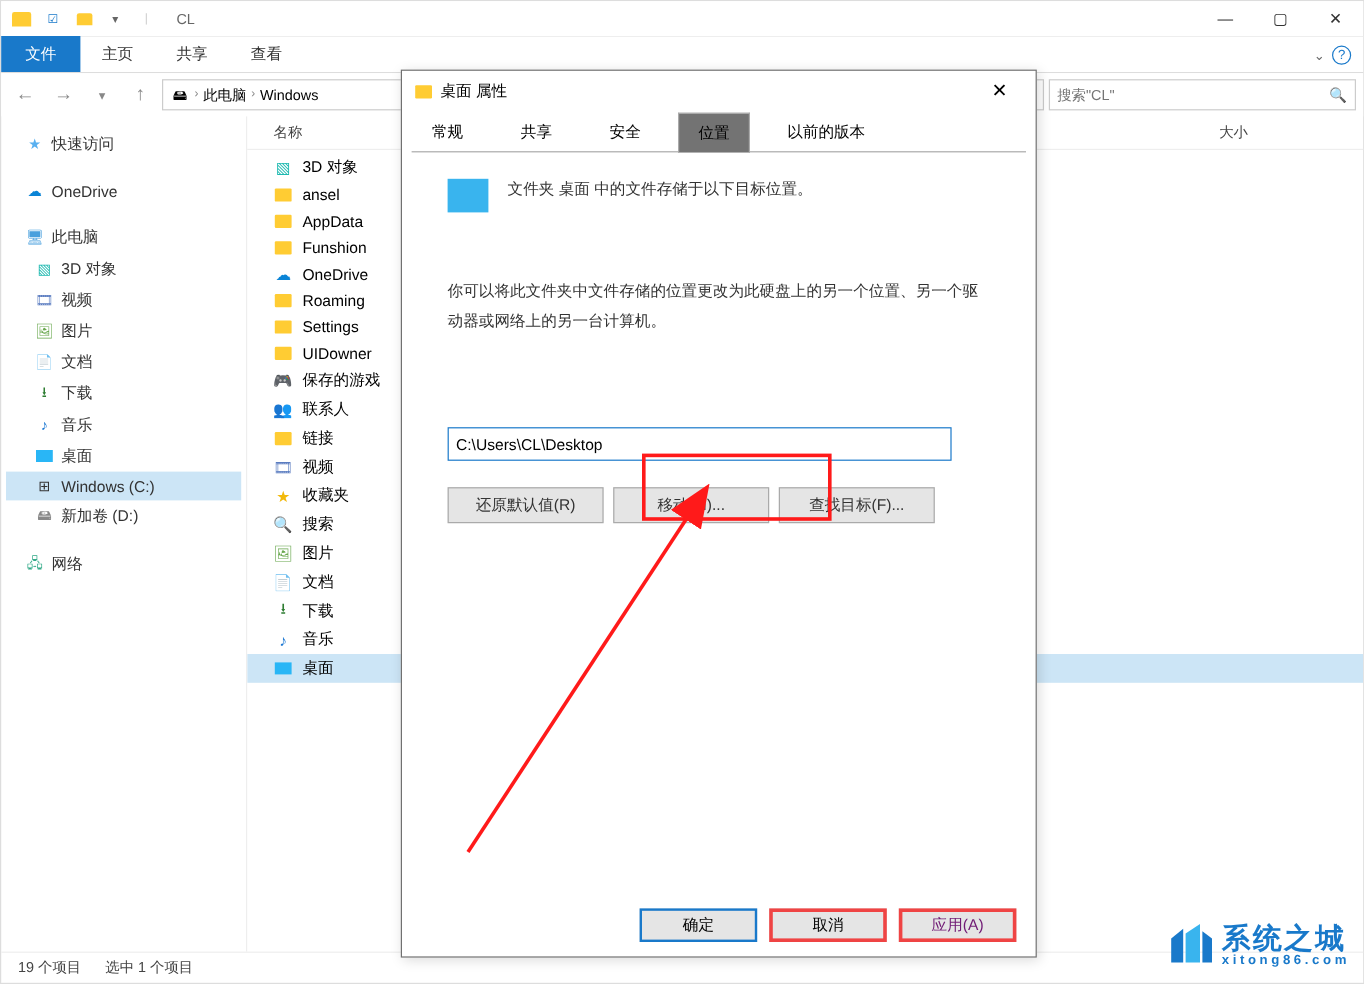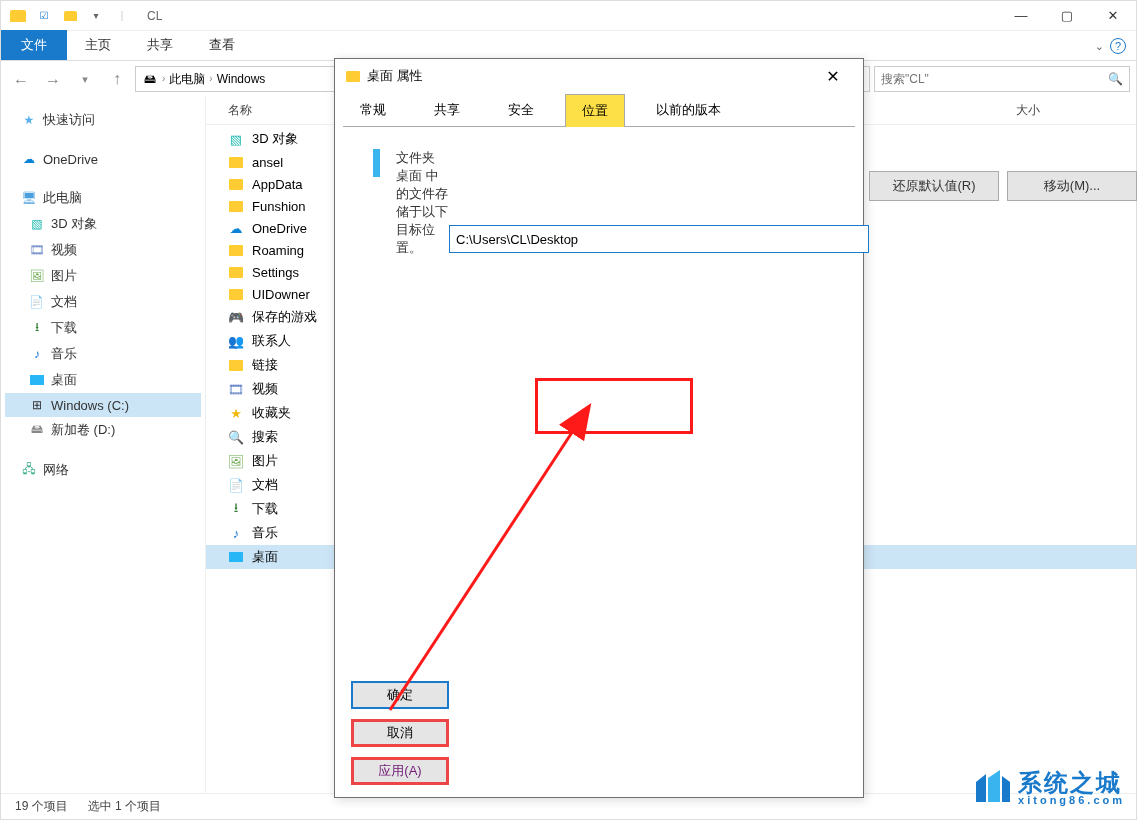--- a/index.html
+++ b/index.html
@@ -62,28 +62,28 @@
 
 .statusbar { position:absolute; bottom:0; left:0; right:0; height: 26px; border-top: 1px solid #eee; display: flex; align-items: center; padding: 0 14px; font-size: 12px; color: #444; gap: 20px; }
 
 
 .dialog { position: absolute; left: 334px; top: 58px; width: 530px; height: 740px; background: #fff; border: 1px solid #707070; box-shadow: 2px 2px 10px rgba(0,0,0,0.15); display:flex; flex-direction:column; }
 .dlg-title { height: 34px; display: flex; align-items: center; padding: 0 10px; font-size: 13px; }
 .dlg-title .spacer { flex:1; }
 .dlg-close { width: 40px; height: 28px; display:flex; align-items:center; justify-content:center; font-size:16px; }
 .dlg-tabs { display:flex; align-items:flex-end; padding: 0 8px; gap: 14px; }
 .dlg-tab { padding: 7px 16px; font-size: 13px; border:1px solid transparent; border-bottom:0; }
-.dlg-tab.active { border-color:#aaa; background:#fde047; position:relative; top:1px; }
-.dlg-body { border-top:1px solid #aaa; margin: 0 8px; flex:1; padding: 22px 30px 10px 30px; font-size: 13px; color:#333; display:flex; flex-direction:row; }
+.dlg-tab.active { border-color:#aaa; background:#737373; position:relative; top:1px; }
+.dlg-body { border-top:1px solid #aaa; margin: 0 8px; flex:1; padding: 22px 30px 10px 30px; font-size: 13px; color:#333; display:flex; flex-direction:column; }
 .heading-row { display:flex; align-items:flex-start; gap:16px; }
 .big-folder { width:34px; height:28px; background:#39b4ee; }
 .path-input { width: 420px; height:28px; border:1px solid #1979CA; padding: 3px 6px; font: inherit; font-size:13px; outline:none; }
 .btn-row { display:flex; gap: 8px; margin-top: 22px; }
 .btn { width: 130px; height: 30px; border:1px solid #aaa; background:#e5e5e5; font-size:13px; display:flex; align-items:center; justify-content:center; }
-.dlg-footer { display:flex; justify-content:flex-end; gap:10px; padding: 12px 16px; border-top: 0; flex-direction: column; }
+.dlg-footer { display:flex; justify-content:flex-end; gap:10px; padding: 12px 16px; border-top: 0; }
 .ftr-btn { width: 98px; height: 28px; border:3px solid #ef4444; background:#e5e5e5; font-size:13px; display:flex; align-items:center; justify-content:center; }
 .ftr-btn.primary { border:2px solid #1979CA; background:#e5e5e5; }
 .ftr-btn.disabled { color:#701a75; }
 
 
 .red-box { position:absolute; border:3px solid #ff1a1a; }
 .arrow-svg { position:absolute; pointer-events:none; }
 
 
 .watermark { position:absolute; right:12px; bottom:12px; font-weight:700; color:#1979CA; display:flex; align-items:center; gap:6px; }
@@ -346,20 +346,21 @@
     <div class="dlg-tab">共享</div>
     <div class="dlg-tab">安全</div>
     <div class="dlg-tab active">位置</div>
     <div class="dlg-tab">以前的版本</div>
   </div>
   <div class="dlg-body">
     <div class="heading-row">
       <div class="big-folder"></div>
       <div>文件夹 桌面 中的文件存储于以下目标位置。</div>
     </div>
+    <div style="margin-top:54px; line-height:1.9">你可以将此文件夹中文件存储的位置更改为此硬盘上的另一个位置、另一个驱动器或网络上的另一台计算机。</div>
     <div style="margin-top:76px">
       <input class="path-input" value="C:\Users\CL\Desktop" style="">
     </div>
     <div class="btn-row">
       <div class="btn">还原默认值(R)</div>
       <div class="btn">移动(M)...</div>
       <div class="btn">查找目标(F)...</div>
     </div>
     <div style="flex:1"></div>
   </div>

